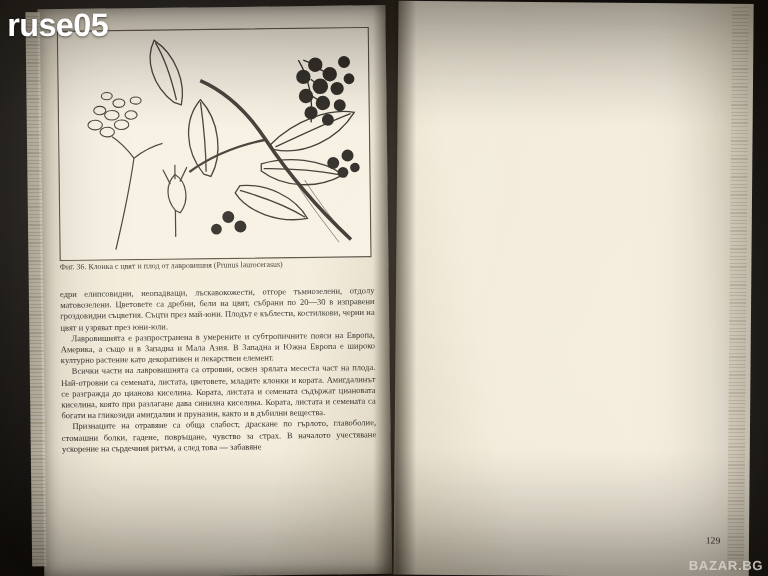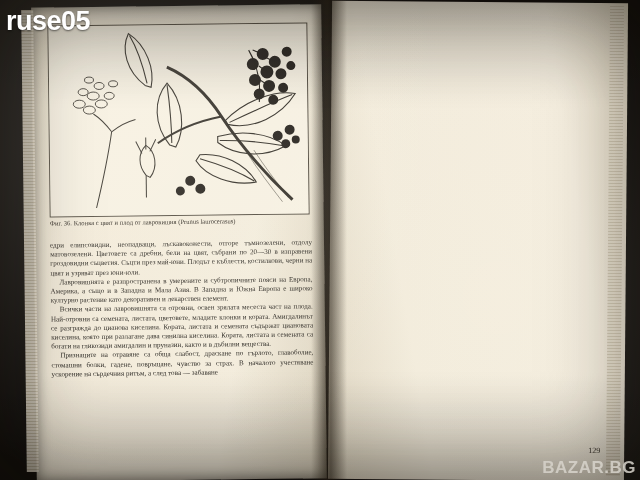--- a/index.html
+++ b/index.html
@@ -15,21 +15,21 @@
   .watermark{
     position:absolute;left:6px;top:6px;z-index:60;
     font-family:"Liberation Sans",sans-serif;
     font-size:27px;font-weight:bold;color:#ffffff;
     letter-spacing:-0.5px;
     text-shadow:0 1px 2px rgba(0,0,0,.55);
   }
   .watermark-br{
     position:absolute;right:4px;bottom:2px;z-index:60;
     font-family:"Liberation Sans",sans-serif;
-    font-size:17px;font-weight:bold;color:#d8d4cc;
+    font-size:11px;font-weight:bold;color:#d8d4cc;
     opacity:.85;letter-spacing:.5px;
   }
 
   
   .book{
     position:absolute;
     left:-6px;top:-10px;width:652px;height:500px;
     background:#0f0d0c;
   }
   

